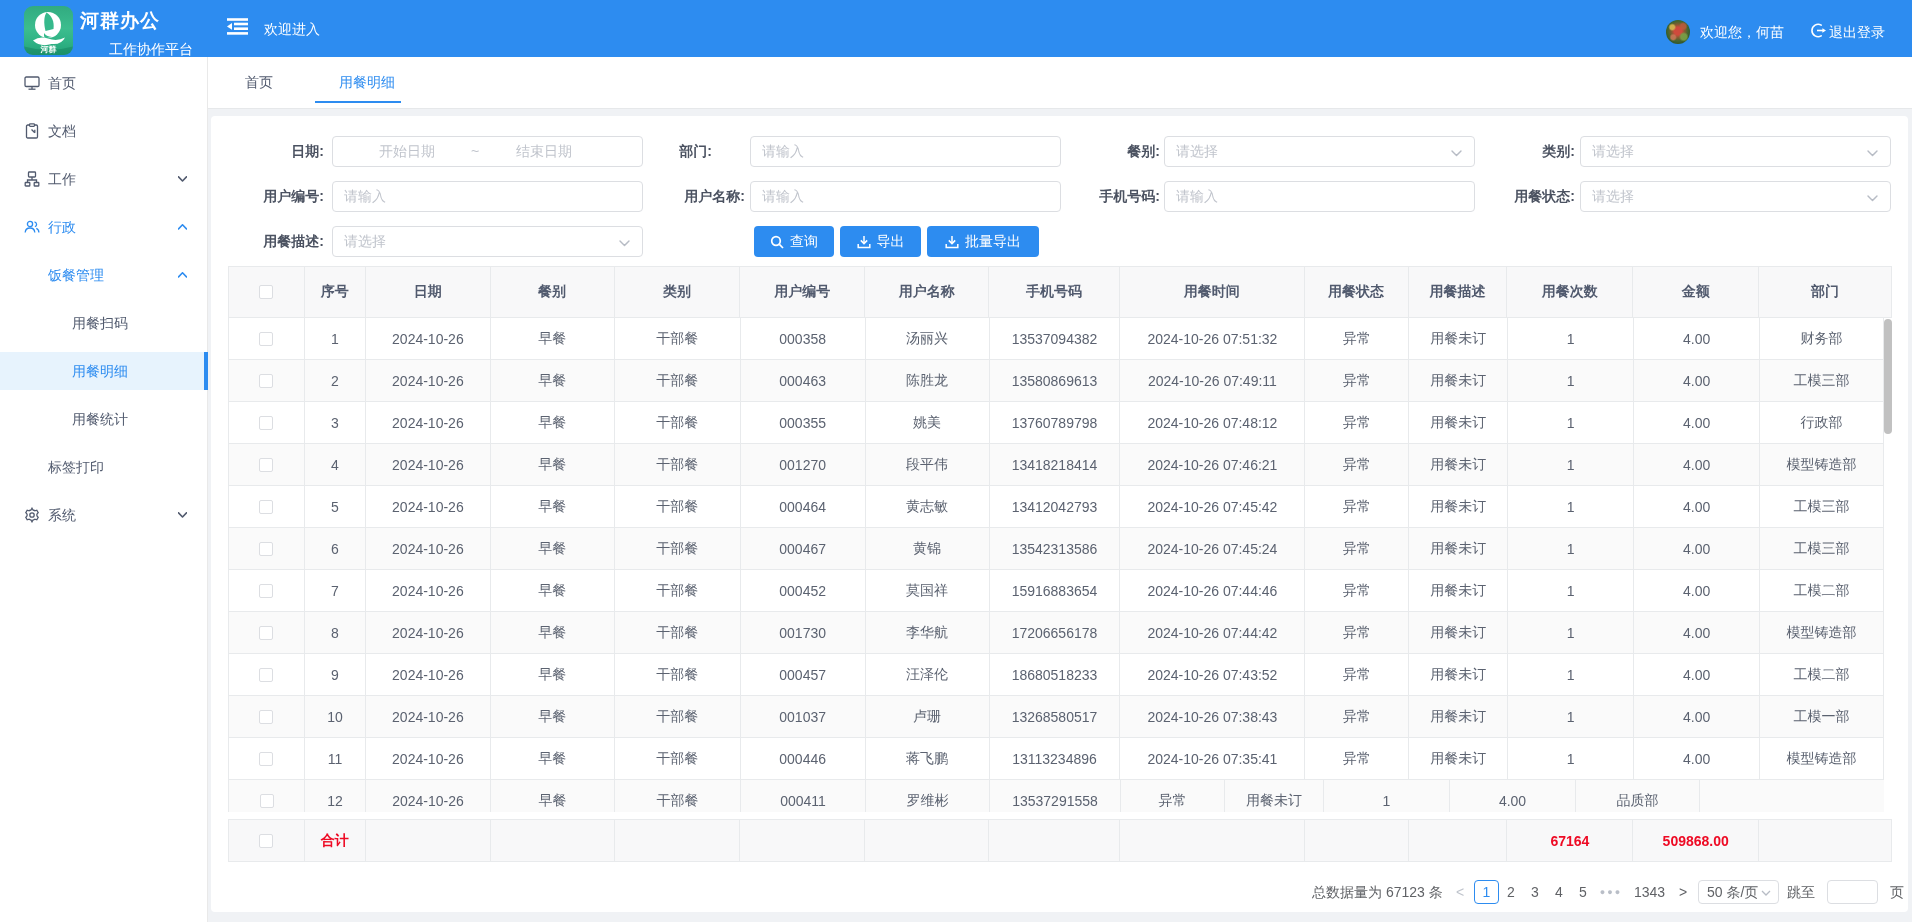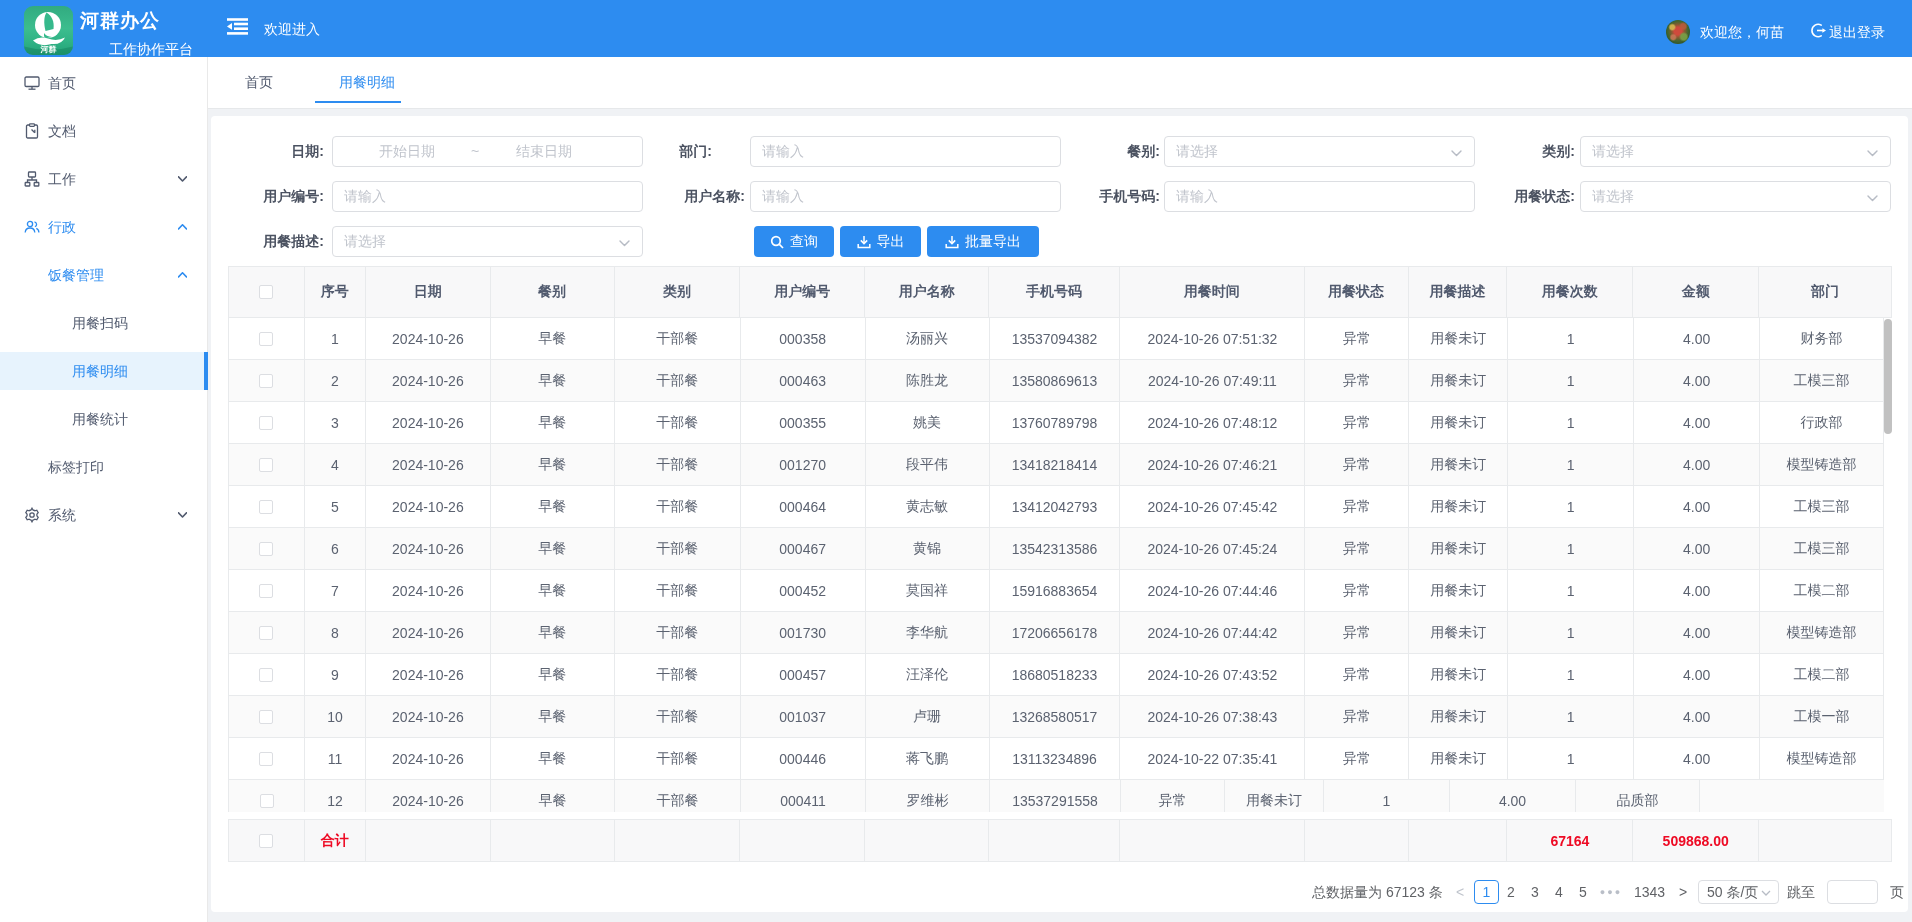--- a/index.html
+++ b/index.html
@@ -465,21 +465,21 @@
       <div class="c" style="width:76px">
         <span class="cbx"></span>
       </div>
       <div class="c" style="width:61px">11</div>
       <div class="c" style="width:125px">2024-10-26</div>
       <div class="c" style="width:124px">早餐</div>
       <div class="c" style="width:126px">干部餐</div>
       <div class="c" style="width:125px">000446</div>
       <div class="c" style="width:124px">蒋飞鹏</div>
       <div class="c" style="width:131px">13113234896</div>
-      <div class="c" style="width:185px">2024-10-22 07:35:41</div>
+      <div class="c" style="width:185px">2024-10-26 07:35:41</div>
       <div class="c" style="width:104px">异常</div>
       <div class="c" style="width:99px">用餐未订</div>
       <div class="c" style="width:126px">1</div>
       <div class="c" style="width:126px">4.00</div>
       <div class="c" style="width:124px">模型铸造部</div>
     </div>
     <div class="tr alt">
       <div class="c" style="width:76px">
         <span class="cbx"></span>
       </div>

